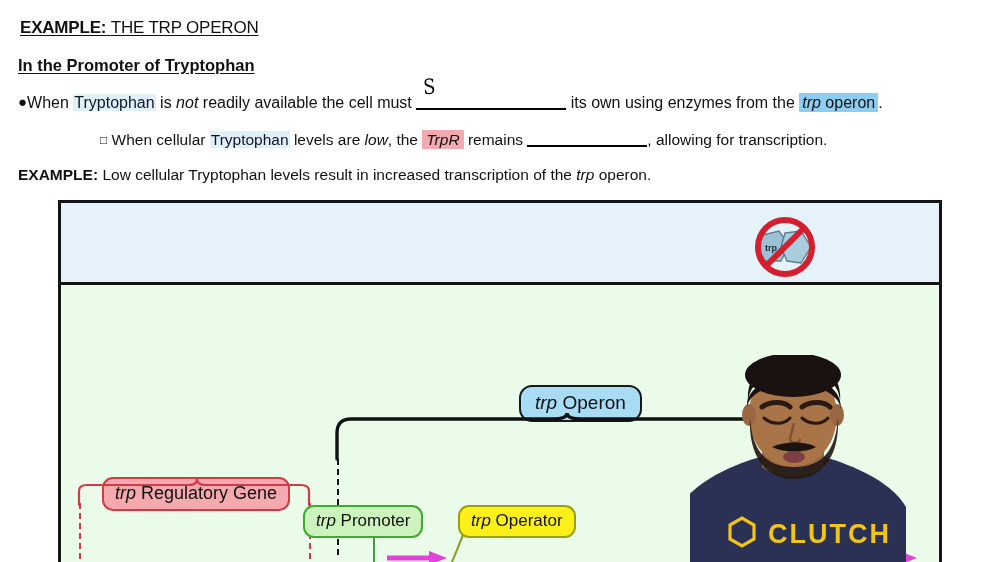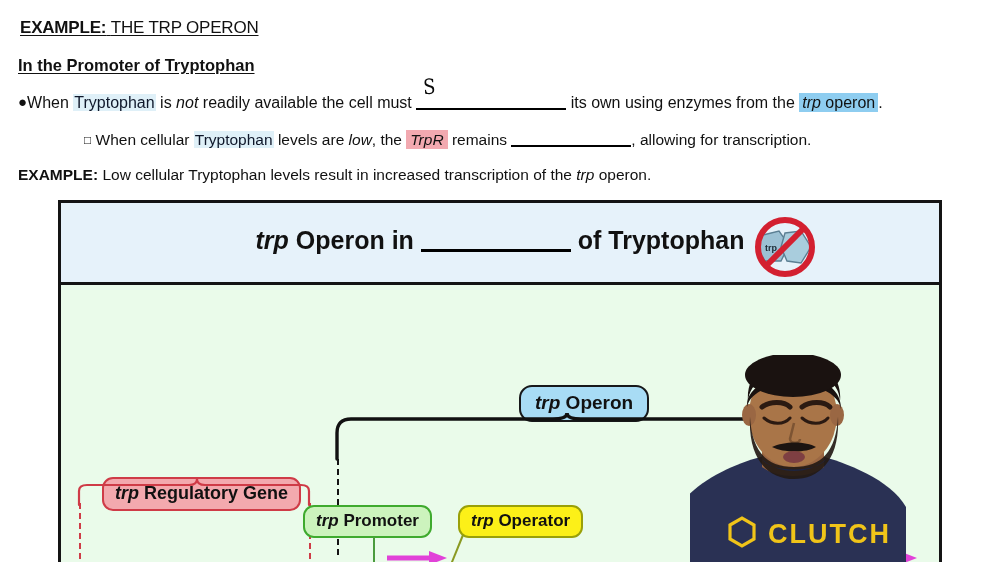--- a/index.html
+++ b/index.html
@@ -30,21 +30,21 @@
     font-size: 16.5px; font-weight: bold;
     text-decoration: underline; text-underline-offset: 2px;
     white-space: nowrap;
   }
 
   .bullet1 {
     position: absolute; left: 18px; top: 91px;
     font-size: 16px; white-space: nowrap;
   }
   .bullet2 {
-    position: absolute; left: 84px; top: 130px;
+    position: absolute; left: 100px; top: 130px;
     font-size: 15.5px; white-space: nowrap;
   }
   .example {
     position: absolute; left: 18px; top: 166px;
     font-size: 15.5px; white-space: nowrap;
   }
   .example .bold { font-weight: bold; }
 
   .dot { font-size: 15px; vertical-align: 1px; }
   .sq  { font-size: 12px; vertical-align: 1px; }
@@ -129,21 +129,20 @@
 
   
   .lbl {
     position: absolute;
     font-size: 17px;
     white-space: nowrap;
     padding: 4px 11px 5px 11px;
     border-radius: 11px;
     box-sizing: border-box;
     line-height: 1.15;
-    font-weight: bold;
   }
   .lbl-reg {
     left: 41px; top: 168px;
     background: #f3a9ae; border: 2px solid #cf3b47;
     font-size: 18px;
     margin-top: 24px;
   }
   .lbl-prom {
     left: 242px; top: 220px;
     background: #ccf3bd; border: 2px solid #3faa2e;
@@ -207,23 +206,20 @@
   </div>
 
   <div class="example">
     <span class="bold">EXAMPLE:</span><span> Low cellular Tryptophan levels result in increased transcription of the </span><i class="it">trp</i><span> operon.</span>
   </div>
 </div>
 
 <div class="diagram">
 
   <div class="diagram-header">
-    <div class="dh-title">
-      <i class="it">trp</i><span> Operon in </span><span class="blank-h"></span><span> of Tryptophan</span>
-    </div>
 
     <div class="no-trp">
       <svg viewBox="0 0 72 62" width="72" height="62">
 
         <polygon points="14,18 30,14 40,28 32,44 16,44 8,30" fill="#9cc1d4" stroke="#5b7f93" stroke-width="1.4"></polygon>
         <polygon points="36,16 52,14 62,30 52,46 38,44 32,30" fill="#a9cddd" stroke="#5b7f93" stroke-width="1.4"></polygon>
         <text x="22" y="34" font-family="Liberation Sans, sans-serif" font-size="9" font-weight="bold" fill="#1b2b36" text-anchor="middle">trp</text>
 
         <circle cx="36" cy="30" r="27" fill="none" stroke="#d32030" stroke-width="6"></circle>
         <line x1="17" y1="49" x2="55" y2="11" stroke="#d32030" stroke-width="6"></line>

